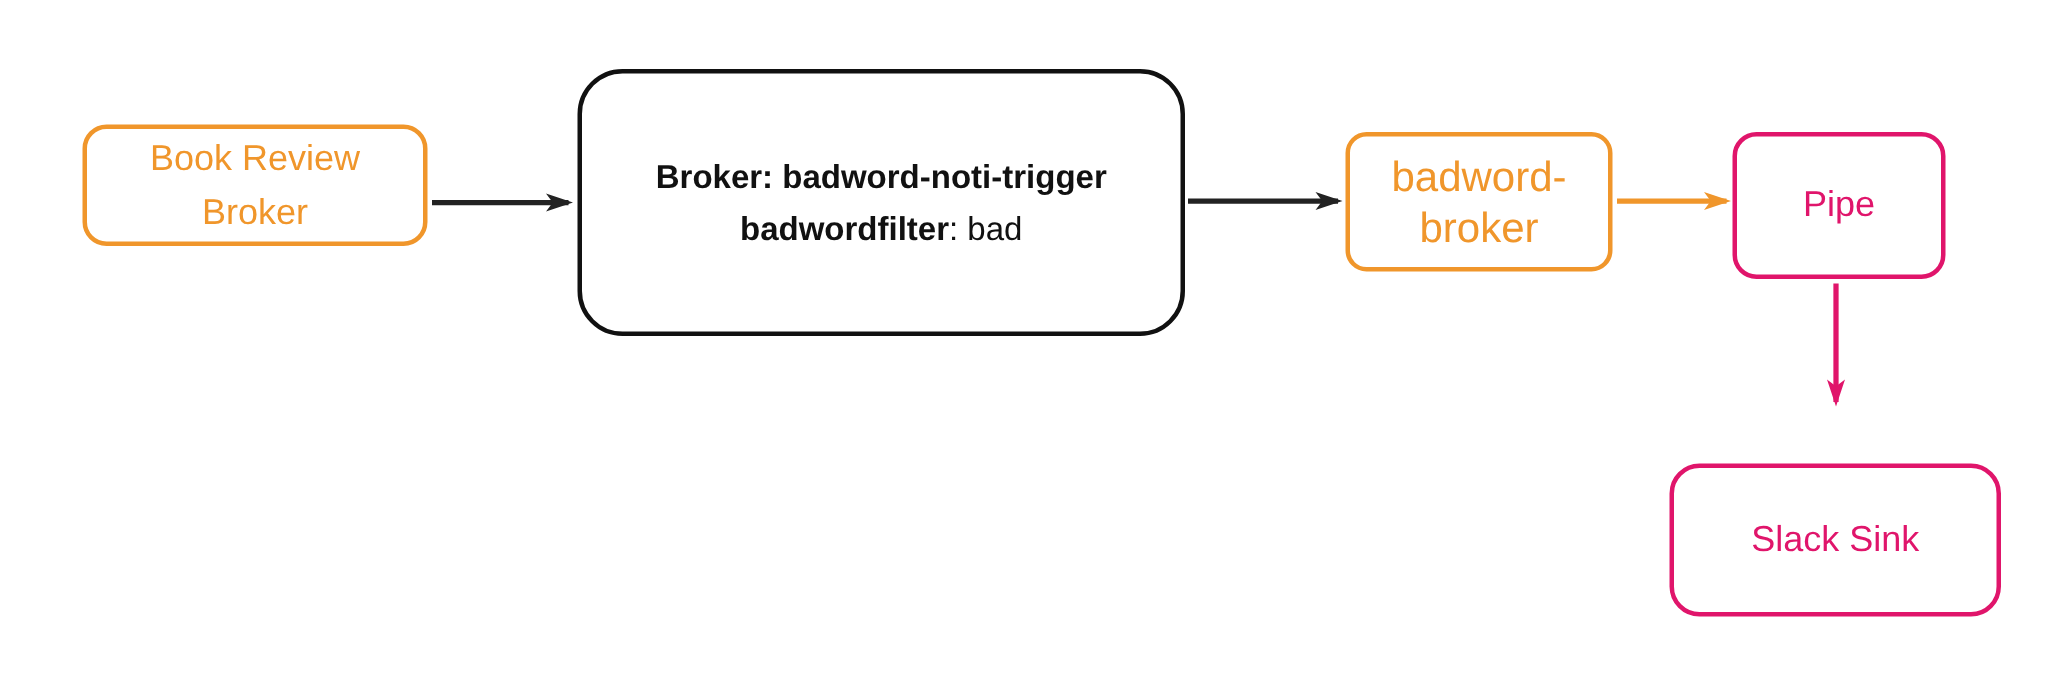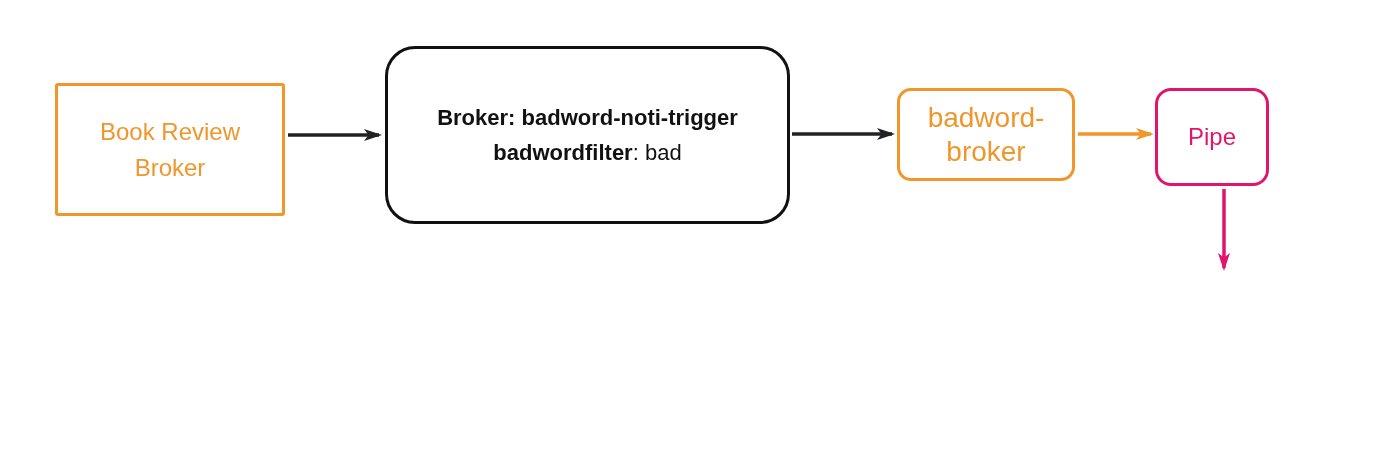--- a/index.html
+++ b/index.html
@@ -23,23 +23,23 @@
   }
   .node{
     position:absolute;
     display:flex;
     align-items:center;
     justify-content:center;
     text-align:center;
     background:var(--background);
   }
   .node-book-review{
-    left:55px; top:83px; width:230px; height:133px;
+    left:55px; top:83px; width:230px; height:81px;
     border:3px solid var(--orange);
-    border-radius:3px;
+    border-radius:16px;
     color:var(--orange);
     font-size:24px; line-height:36px;
     padding:0 18px;
   }
   .node-trigger{
     left:385px; top:46px; width:405px; height:178px;
     border:3.5px solid var(--black);
     border-radius:30px;
     color:var(--black);
     font-size:22px; line-height:35px;
@@ -49,21 +49,21 @@
   .b{font-weight:bold;}
   .node-badword-broker{
     left:897px; top:88px; width:178px; height:93px;
     border:3px solid var(--orange);
     border-radius:14px;
     color:var(--orange);
     font-size:28px; line-height:34px;
     padding:0 16px;
   }
   .node-pipe{
-    left:1155px; top:88px; width:114px; height:98px;
+    left:1155px; top:88px; width:142px; height:98px;
     border:3.5px solid var(--pink);
     border-radius:16px;
     color:var(--pink);
     font-size:24px;
     padding:0 12px;
   }
   .node-slack-sink{
     left:1113px; top:309px; width:221px; height:102px;
     border:3.5px solid var(--pink);
     border-radius:20px;
@@ -120,14 +120,17 @@
   </div>
 
   <div class="node node-badword-broker">
     <span>badword-broker</span>
   </div>
 
   <div class="node node-pipe">
     <span>Pipe</span>
   </div>
 
+  <div class="node node-slack-sink">
+    <span>Slack Sink</span>
+  </div>
 
 </div>
 
 </body></html>

